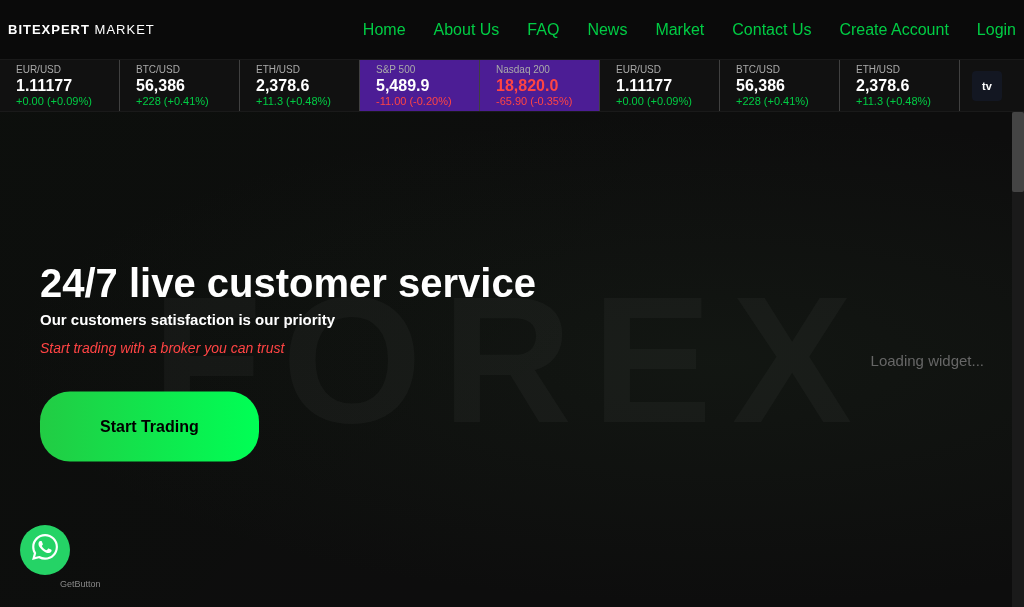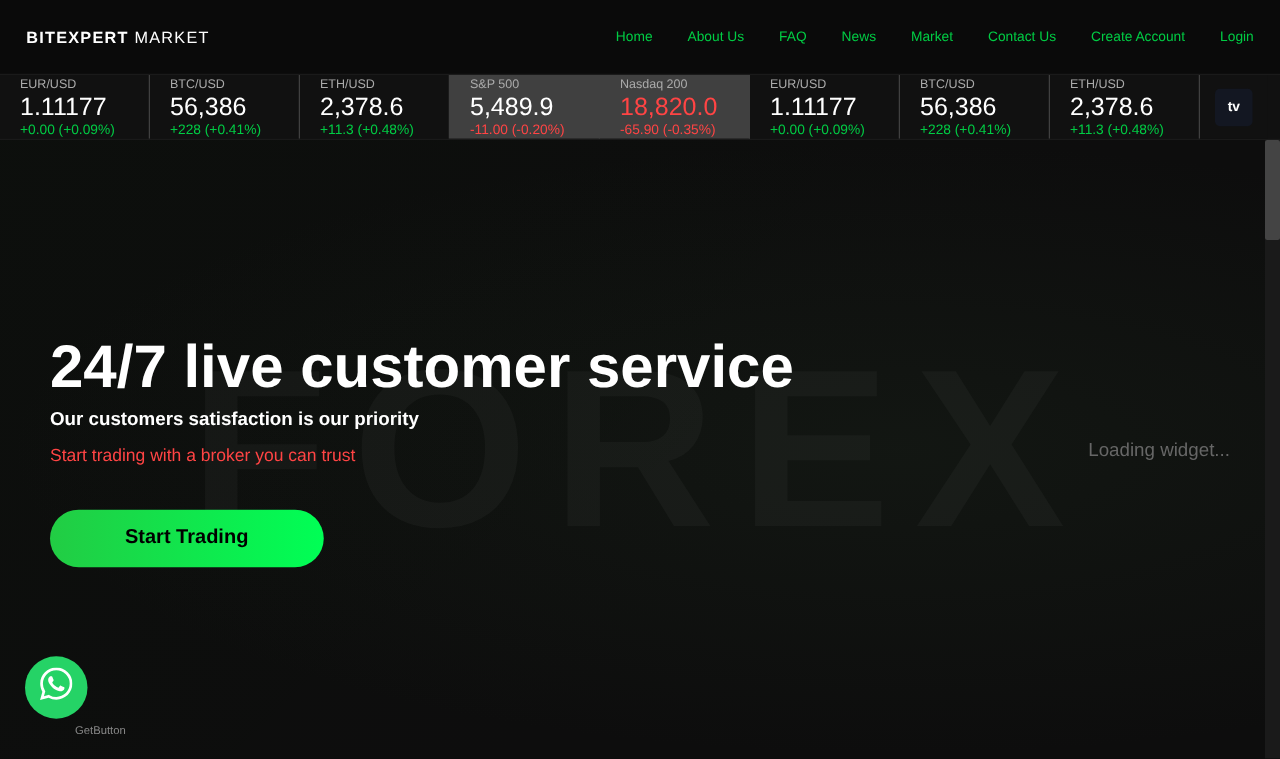--- a/index.html
+++ b/index.html
@@ -12,21 +12,21 @@
       overflow: hidden;
       position: relative;
     }
 
     
     .header {
       background-color: #0a0a0a;
       display: flex;
       align-items: center;
       justify-content: space-between;
-      padding: 0 21px;
+      padding: 0 8px;
       height: 60px;
       border-bottom: 1px solid #1a1a1a;
     }
     .logo-area {
       display: flex;
       flex-direction: column;
       align-items: flex-start;
     }
     .logo-text {
       font-size: 13px;
@@ -39,51 +39,51 @@
       font-weight: normal;
     }
     .nav {
       display: flex;
       align-items: center;
       gap: 28px;
     }
     .nav a {
       color: #00cc44;
       text-decoration: none;
-      font-size: 11px;
+      font-size: 16px;
       cursor: pointer;
     }
 
     
     .ticker-bar {
       background-color: #111111;
       display: flex;
       height: 52px;
       overflow: hidden;
       border-bottom: 1px solid #1a1a1a;
     }
     .ticker-item {
       display: flex;
       flex-direction: column;
       justify-content: center;
       padding: 4px 16px;
       border-right: 1px solid #404040;
       min-width: 120px;
     }
     .ticker-item.red-bg {
-      background-color: #404040;
+      background-color: #4c1d95;
     }
     .ticker-label {
       font-size: 10px;
       color: #aaaaaa;
       margin-bottom: 2px;
     }
     .ticker-value {
-      font-size: 20px;
-      font-weight: normal;
+      font-size: 16px;
+      font-weight: bold;
       color: #ffffff;
     }
     .ticker-value.red {
       color: #ff4444;
     }
     .ticker-change {
       font-size: 11px;
     }
     .ticker-change.green {
       color: #00cc44;
@@ -154,43 +154,44 @@
 
     
     .hero-content {
       position: absolute;
       left: 40px;
       top: 50%;
       transform: translateY(-50%);
       z-index: 10;
     }
     .hero-title {
-      font-size: 48px;
+      font-size: 40px;
       font-weight: bold;
       color: #ffffff;
       margin-bottom: 4px;
       line-height: 1.2;
       text-align: right;
     }
     .hero-subtitle {
       font-size: 15px;
       font-weight: bold;
       color: #ffffff;
       margin-bottom: 12px;
     }
     .hero-tagline {
       font-size: 14px;
       color: #ff4444;
       margin-bottom: 36px;
+      font-style: italic;
     }
     .start-trading-btn {
       background: linear-gradient(90deg, #22cc44, #00ff55);
       color: #000000;
       border: none;
-      padding: 14px 60px;
+      padding: 26px 60px;
       font-size: 16px;
       font-weight: bold;
       border-radius: 30px;
       cursor: pointer;
       display: inline-block;
     }
 
     
     .loading-widget {
       position: absolute;

